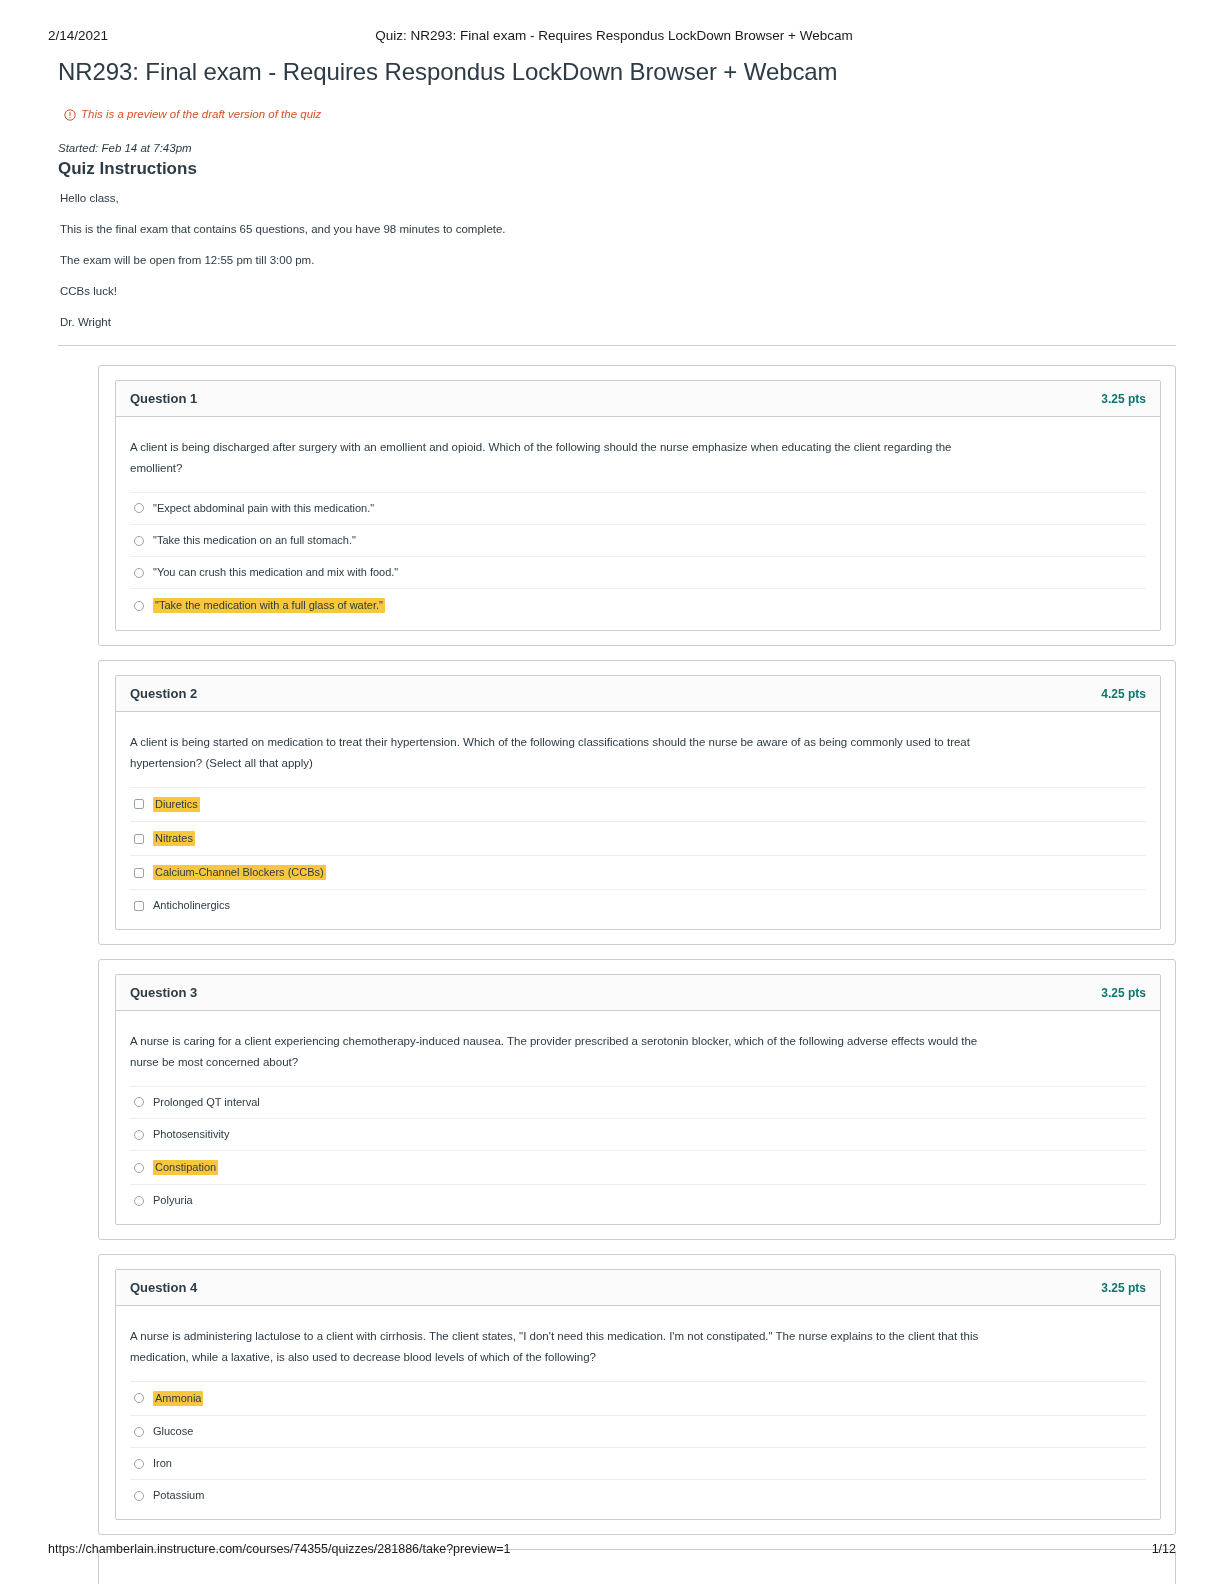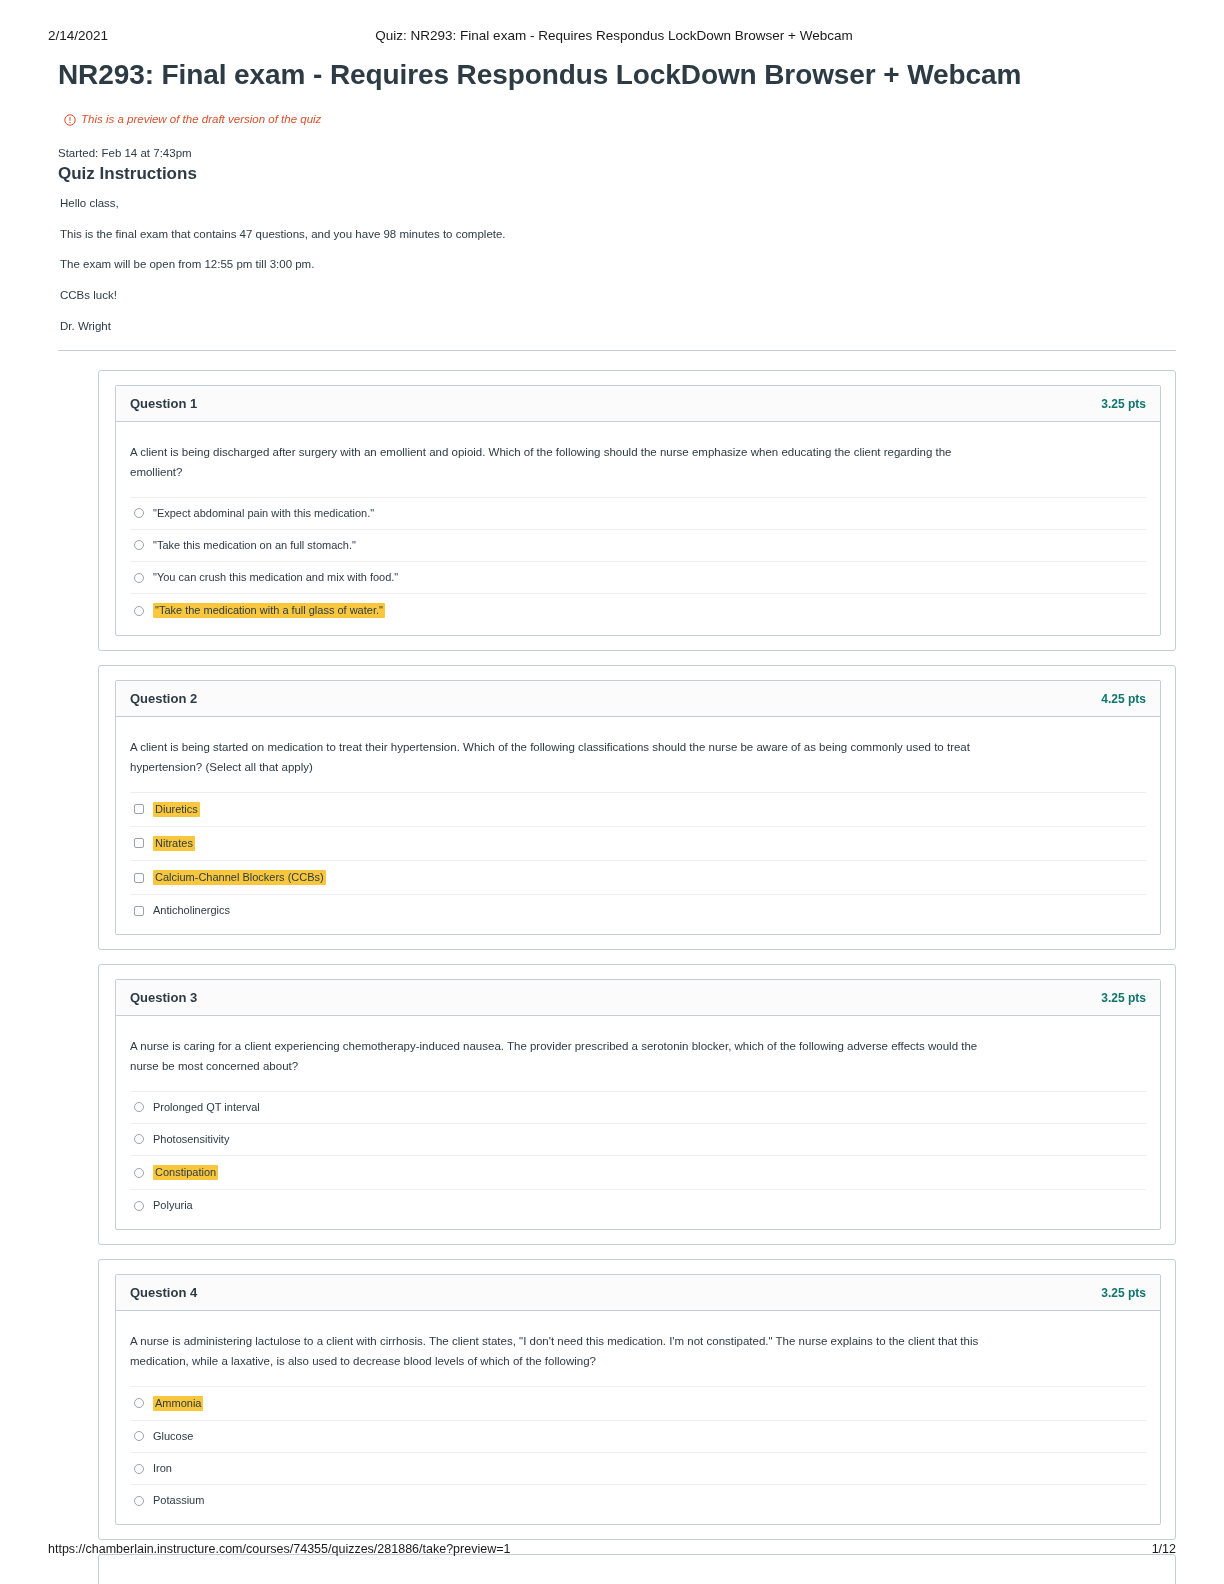--- a/index.html
+++ b/index.html
@@ -45,22 +45,22 @@
   .page {
     position: absolute;
     top: 50px;
     left: 48px;
     right: 48px;
     bottom: 80px;
   }
 
   h1.quiz-title {
     margin: 8px 0 0 10px;
-    font-size: 28px;
-    font-weight: bold;
+    font-size: 24px;
+    font-weight: normal;
     letter-spacing: -0.1px;
     color: #2d3b45;
     line-height: 1.2;
   }
 
   .preview-alert {
     margin: 22px 0 0 16px;
     font-size: 11.5px;
     color: #d8502a;
     display: flex;
@@ -75,20 +75,21 @@
     height: 12px;
     position: relative;
     flex: 0 0 auto;
   }
   .alert-icon svg { display: block; }
 
   .started-line {
     margin: 21px 0 0 10px;
     font-size: 11.5px;
     color: #2d3b45;
+    font-style: italic;
   }
 
   h2.instructions-title {
     margin: 5px 0 0 10px;
     font-size: 17px;
     font-weight: bold;
     color: #2d3b45;
   }
 
   .instructions-body {
@@ -237,21 +238,21 @@
     </span>
     <span>This is a preview of the draft version of the quiz</span>
   </div>
 
   <div class="started-line">Started: Feb 14 at 7:43pm</div>
 
   <h2 class="instructions-title">Quiz Instructions</h2>
 
   <div class="instructions-body" id="instructions-body">
       <p>Hello class,</p>
-      <p>This is the final exam that contains 47 questions, and you have 98 minutes to complete.</p>
+      <p>This is the final exam that contains 65 questions, and you have 98 minutes to complete.</p>
       <p>The exam will be open from  12:55 pm till 3:00 pm.</p>
       <p>CCBs luck!</p>
       <p>Dr. Wright</p>
     </div>
 
   <hr class="section-rule">
 
   <div class="questions-wrap clip-region" id="questions-list">
 
   <div class="question-shell">

